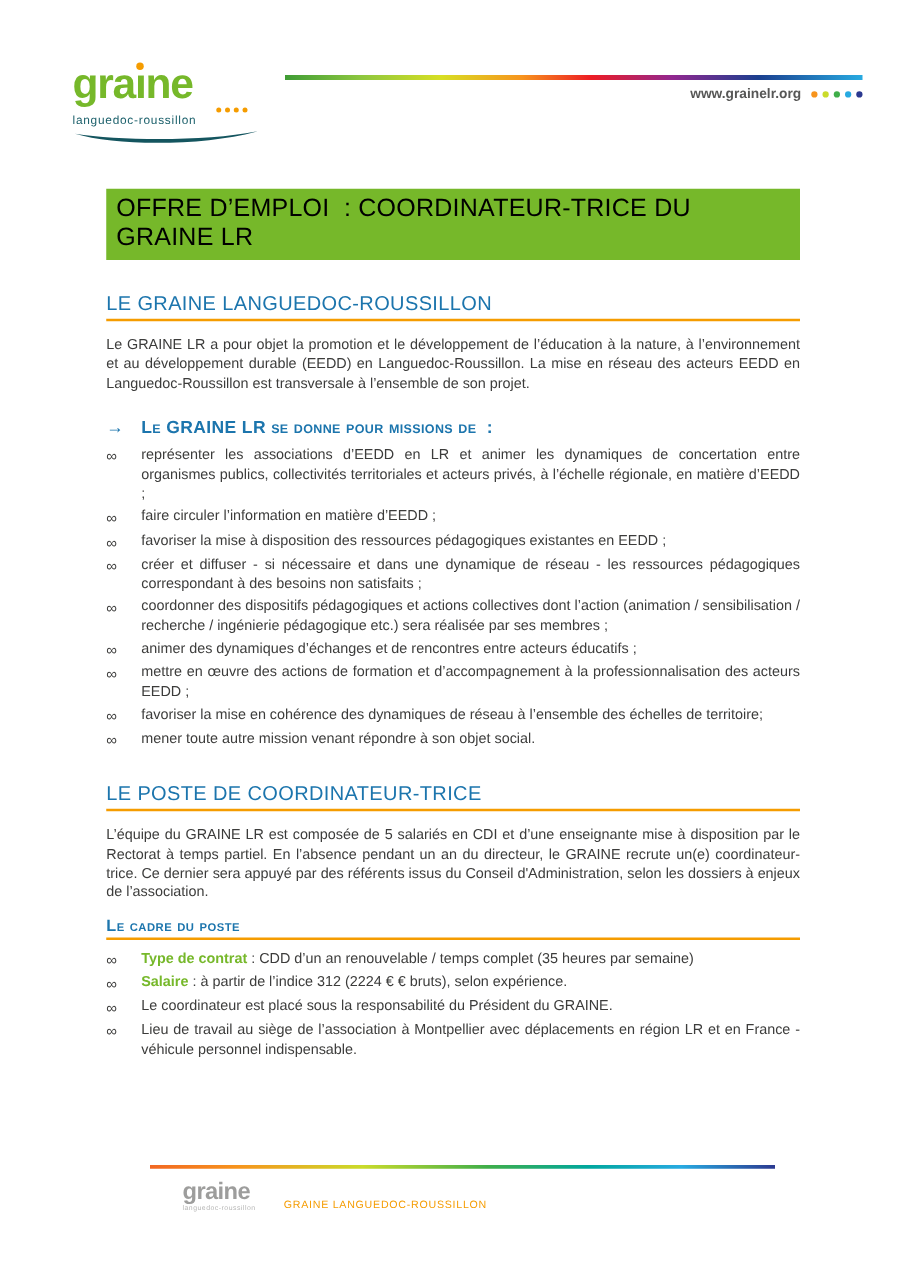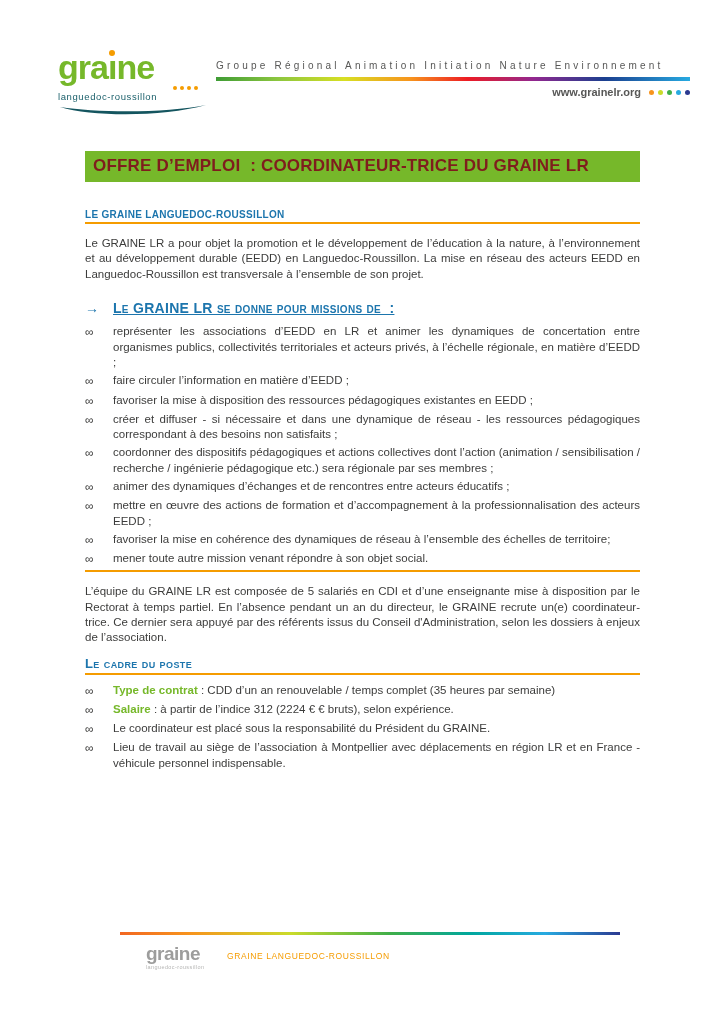--- a/index.html
+++ b/index.html
@@ -3,21 +3,21 @@
 <meta charset="utf-8">
 <style>
   * { margin:0; padding:0; box-sizing:border-box; }
   body { background:#e8e8e8; font-family:"Liberation Sans","DejaVu Sans",sans-serif; }
   .page {
     width:724px; height:1024px; margin:0 auto; background:#fff;
     position:relative; overflow:hidden; color:#3c3c3b;
   }
 
   
-  .header { display:flex; align-items:flex-start; padding:50px 34px 0 58px; gap:8px; }
+  .header { display:flex; align-items:flex-start; padding:50px 34px 0 58px; gap:20px; }
   .logo-block { width:150px; flex:0 0 150px; }
   .logo-word { font-size:34px; font-weight:bold; color:#76b82a; line-height:1; letter-spacing:-1px; }
   .logo-i { position:relative; }
   .logo-i::after { content:""; position:absolute; left:1px; top:2px; width:6px; height:6px; border-radius:50%; background:#f59c00; }
   .logo-dots { display:flex; justify-content:flex-end; gap:3px; margin:2px 10px 0 0; }
   .logo-dots i { width:4px; height:4px; border-radius:50%; background:#f59c00; display:block; }
   .logo-sub { font-size:9.5px; color:#1a5f6a; letter-spacing:0.6px; margin-top:1px; }
   .swoosh { display:block; margin-top:1px; }
   .header-right { flex:1; padding-top:10px; }
   .tagline { font-size:10px; color:#575756; letter-spacing:3.2px; white-space:nowrap; margin-bottom:6px; }
@@ -25,46 +25,46 @@
   .site-row { display:flex; justify-content:flex-end; align-items:center; gap:8px; margin-top:5px; }
   .site { font-size:11px; font-weight:bold; color:#575756; }
   .brand-dots { display:flex; gap:4px; align-items:center; }
   .brand-dots i { width:5px; height:5px; border-radius:50%; display:block; }
   .brand-dots i:nth-child(1){background:#f7941d;} .brand-dots i:nth-child(2){background:#cadb2a;}
   .brand-dots i:nth-child(3){background:#3fae49;} .brand-dots i:nth-child(4){background:#27aae1;}
   .brand-dots i:nth-child(5){background:#2b3990;}
 
   
   .banner {
-    margin:34px 84px 0 85px; background:#76b82a; color:#7f1d1d;
-    font-size:17px; font-weight:bold; padding:5px 8px 6px; letter-spacing:0.2px;
+    margin:34px 84px 0 85px; background:#76b82a; color:#000000;
+    font-size:20px; font-weight:normal; padding:5px 8px 6px; letter-spacing:0.2px;
     white-space:pre-wrap;
   }
 
   
   .content { padding:0 84px 0 85px; }
-  .section-heading { color:#1c75ad; font-size:10px; font-weight:bold; letter-spacing:0.3px; margin-top:27px; }
+  .section-heading { color:#1c75ad; font-size:16px; font-weight:normal; letter-spacing:0.3px; margin-top:27px; }
   .orange-rule { height:2px; background:#f59c00; margin-top:2px; }
   p.body { font-size:11.5px; line-height:1.34; text-align:justify; margin-top:12px; }
   .missions-head { display:flex; margin-top:18px; color:#1c75ad; align-items:baseline; }
   .arrow { width:28px; flex:0 0 28px; font-size:14px; font-weight:bold; }
-  .missions-head-text { font-variant:small-caps; font-size:14px; font-weight:bold; letter-spacing:0.3px; white-space:pre-wrap;text-decoration:underline; }
+  .missions-head-text { font-variant:small-caps; font-size:14px; font-weight:bold; letter-spacing:0.3px; white-space:pre-wrap; }
   ul.blist { list-style:none; margin-top:8px; }
   ul.blist li { display:flex; margin-bottom:3px; font-size:11.5px; line-height:1.34; }
   .bullet { width:28px; flex:0 0 28px; font-size:12px; }
   .li-text { flex:1; text-align:justify; }
   .green-label { color:#76b82a; font-weight:bold;margin-top:20px; }
   .closing { margin-top:16px; }
   .closing a { color:#3c3c3b; text-decoration:underline; }
   .sub-heading { color:#1c75ad; font-variant:small-caps; font-size:13px; font-weight:bold; letter-spacing:0.4px; margin-top:10px; }
 
   
   .footer { position:absolute; left:120px; top:932px; width:500px; }
   .footer-bar { height:3px; background:linear-gradient(to right,#f26722 0%,#f7941d 14%,#cadb2a 34%,#3fae49 54%,#00a79d 70%,#27aae1 85%,#2b3990 100%); }
-  .footer-row { display:flex; margin-top:9px; align-items:center; }
+  .footer-row { display:flex; margin-top:9px; align-items:flex-end; }
   .footer-logo { width:86px; flex:0 0 86px; padding-left:26px; }
   .footer-logo-word { font-size:19px; font-weight:bold; color:#9d9d9c; line-height:1; letter-spacing:-0.5px; }
   .footer-logo-sub { font-size:5.5px; color:#b5b5b4; letter-spacing:0.4px; margin-top:1px; }
   .footer-divider { width:1px; background:#cfcfce; margin:0 10px; }
   .footer-text { flex:1; font-size:8px; color:#9d9d9c; line-height:1.55; }
   .footer-org { color:#f59c00; font-weight:normal; letter-spacing:0.6px; font-size:8.5px; }
 </style>
 </head>
 <body>
 
@@ -78,21 +78,20 @@
           <i></i>
           <i></i>
           <i></i>
         </div>
       <div class="logo-sub">languedoc-roussillon</div>
       <svg class="swoosh" width="150" height="14" viewBox="0 0 150 14">
         <path d="M2 4 C 35 14, 105 14, 148 2 C 110 10, 40 10, 2 4 Z" fill="#14555f"></path>
       </svg>
     </div>
     <div class="header-right">
-      <div class="tagline">Groupe Régional Animation Initiation Nature Environnement</div>
       <div class="rainbow"></div>
       <div class="site-row">
         <span class="site">www.grainelr.org</span>
         <span class="brand-dots">
             <i></i>
             <i></i>
             <i></i>
             <i></i>
             <i></i>
           </span>
@@ -126,41 +125,42 @@
       <li>
           <span class="bullet">∞</span>
           <span class="li-text">favoriser la mise à disposition des ressources pédagogiques existantes en EEDD ;</span>
         </li>
       <li>
           <span class="bullet">∞</span>
           <span class="li-text">créer et diffuser - si nécessaire et dans une dynamique de réseau - les ressources pédagogiques correspondant à des besoins non satisfaits ;</span>
         </li>
       <li>
           <span class="bullet">∞</span>
-          <span class="li-text">coordonner des dispositifs pédagogiques et actions collectives dont l’action (animation / sensibilisation / recherche / ingénierie pédagogique etc.) sera régionale par ses membres ;</span>
+          <span class="li-text">coordonner des dispositifs pédagogiques et actions collectives dont l’action (animation / sensibilisation / recherche / ingénierie pédagogique etc.) sera réalisée par ses membres ;</span>
         </li>
       <li>
           <span class="bullet">∞</span>
           <span class="li-text">animer des dynamiques d’échanges et de rencontres entre acteurs éducatifs ;</span>
         </li>
       <li>
           <span class="bullet">∞</span>
           <span class="li-text">mettre en œuvre des actions de formation et d’accompagnement à la professionnalisation des acteurs EEDD ;</span>
         </li>
       <li>
           <span class="bullet">∞</span>
           <span class="li-text">favoriser la mise en cohérence des dynamiques de réseau à l’ensemble des échelles de territoire;</span>
         </li>
       <li>
           <span class="bullet">∞</span>
           <span class="li-text">mener toute autre mission venant répondre à son objet social.</span>
         </li>
     </ul>
 
 
+    <div class="section-heading">LE POSTE DE COORDINATEUR-TRICE</div>
     <div class="orange-rule"></div>
 
     <p class="body">L’équipe du GRAINE LR est composée de 5 salariés en CDI et d’une enseignante mise à disposition par le Rectorat à temps partiel. En l’absence pendant un an du directeur, le GRAINE recrute un(e) coordinateur-trice. Ce dernier sera appuyé par des référents issus du Conseil d'Administration, selon les dossiers à enjeux de l’association.</p>
 
     <div class="sub-heading">Le cadre du poste</div>
     <div class="orange-rule"></div>
 
     <ul class="blist">
       <li>
           <span class="bullet">∞</span>

